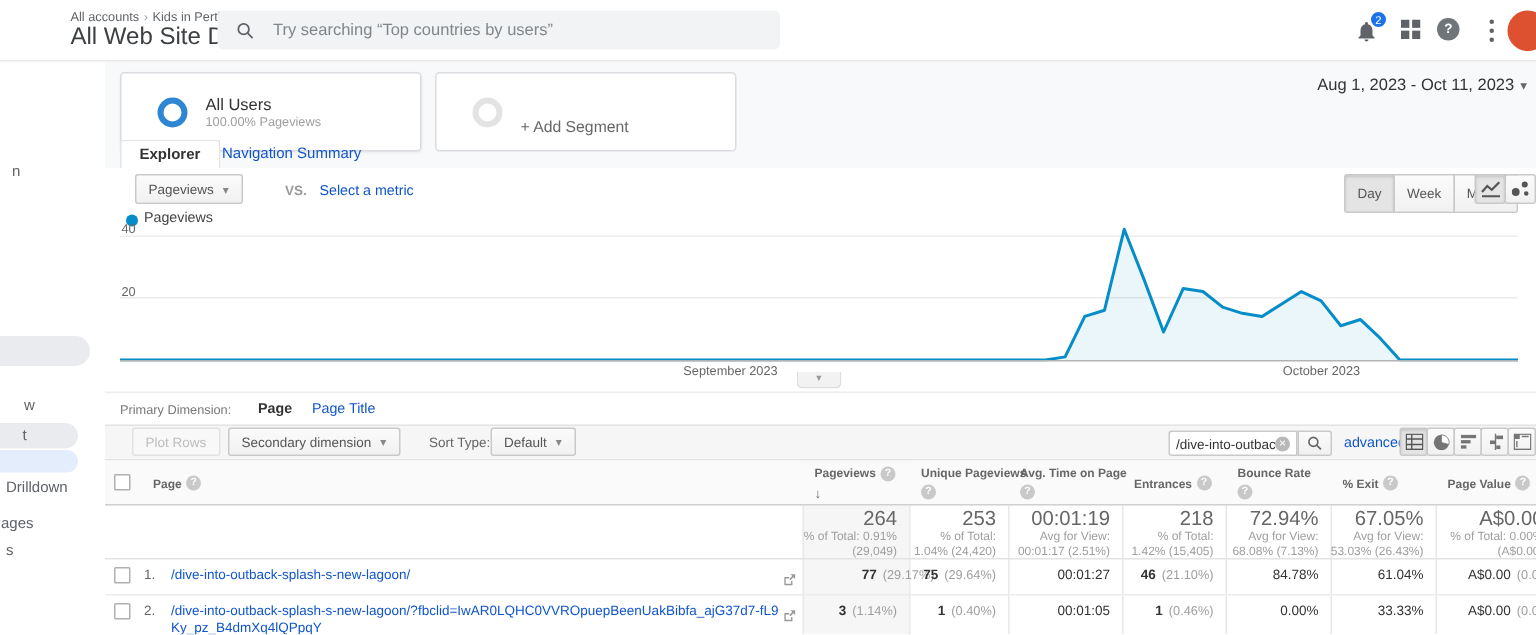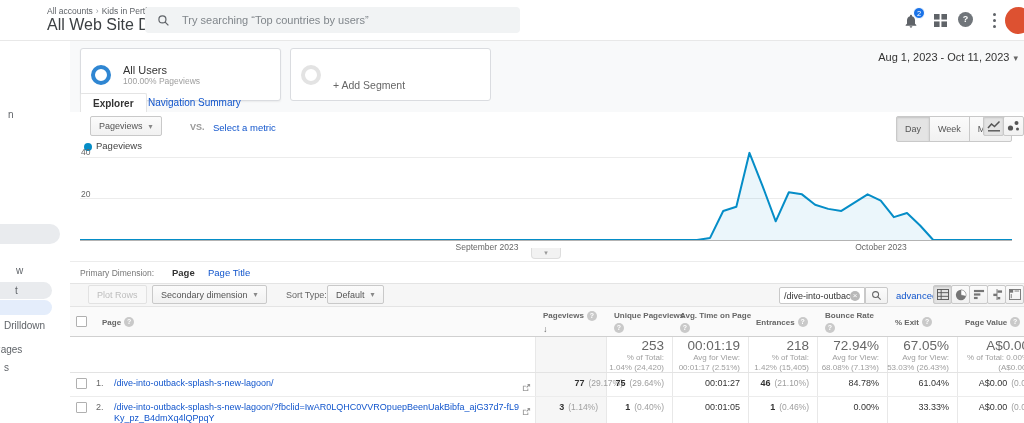--- a/index.html
+++ b/index.html
@@ -41,21 +41,21 @@
   .f4 { left:-6px; top:303px; }
   .f5 { left:4px;  top:321px; }
   .pill { position:absolute; border-radius:10px; }
   .pill1 { left:-14px; top:183px; width:74px; height:20px; background:#e9ebee; }
   .pill2 { left:-14px; top:241px; width:66px; height:17px; background:#e9ebee; }
   .pill3 { left:-14px; top:259px; width:66px; height:15px; background:#e4edfb; }
 
   
   .grayband { left:70px; top:41px; width:954px; height:71px; background:#f8f9fa; }
   .segcard { top:48px; height:53px; width:201px; background:#fff; border:1px solid #dadce0; border-radius:3px;
-             display:flex; align-items:center; padding:0 10px; gap:12px; cursor:pointer; }
+             display:flex; align-items:center; padding:0 24px; gap:12px; cursor:pointer; }
   .seg1 { left:80px; box-shadow:0 1px 2px rgba(0,0,0,.06); }
   .seg2 { left:290px; }
   .donut { width:20px; height:20px; border-radius:50%; background:#fff; border:4px solid #2f86d2; }
   .donut.gray { border-color:#e3e3e3; }
   .segname { font-size:11px; color:#333; }
   .segsub { font-size:8.5px; color:#9e9e9e; margin-top:0; }
   .addseg { font-size:10.5px; color:#666;margin-top:20px; }
   .daterange { left:840px; top:51px; width:178px; text-align:right; font-size:11px; color:#333; cursor:pointer; }
   .daterange .caret { font-size:9px; color:#666; margin-left:4px; }
 
@@ -397,20 +397,24 @@
           <span class="lbl">% Exit</span>
             <span class="qicon">?</span>
         </div>
         <div class="hcell" style="left:895px; width:60px">
           <span class="lbl">Page Value</span>
             <span class="qicon">?</span>
         </div>
       </div>
 
       <div class="srow">
+        <div class="scell" style="left:465px; width:71px">
+          <span class="val">264</span>
+            <span class="sub">% of Total: 0.91% (29,049)</span>
+        </div>
         <div class="scell" style="left:536px; width:66px">
           <span class="val">253</span>
             <span class="sub">% of Total: 1.04% (24,420)</span>
         </div>
         <div class="scell" style="left:602px; width:76px">
           <span class="val">00:01:19</span>
             <span class="sub">Avg for View: 00:01:17 (2.51%)</span>
         </div>
         <div class="scell" style="left:678px; width:69px">
           <span class="val">218</span>

